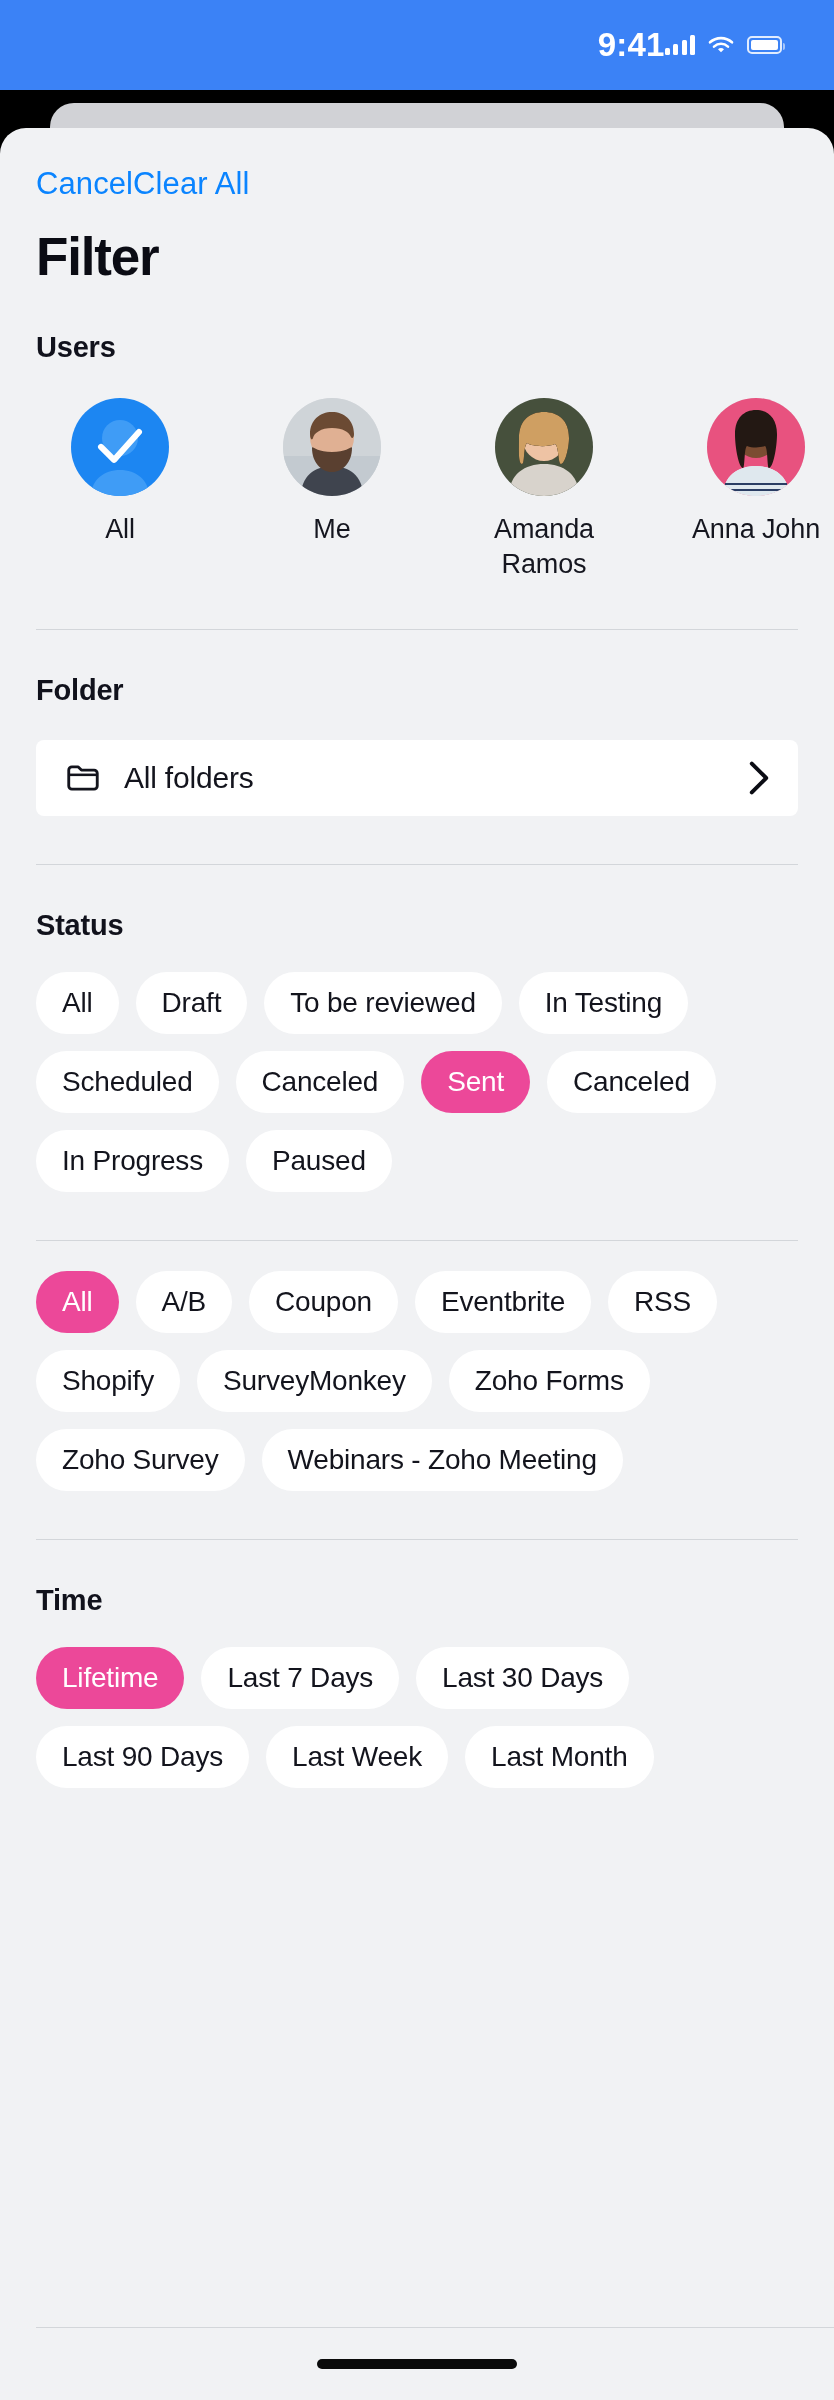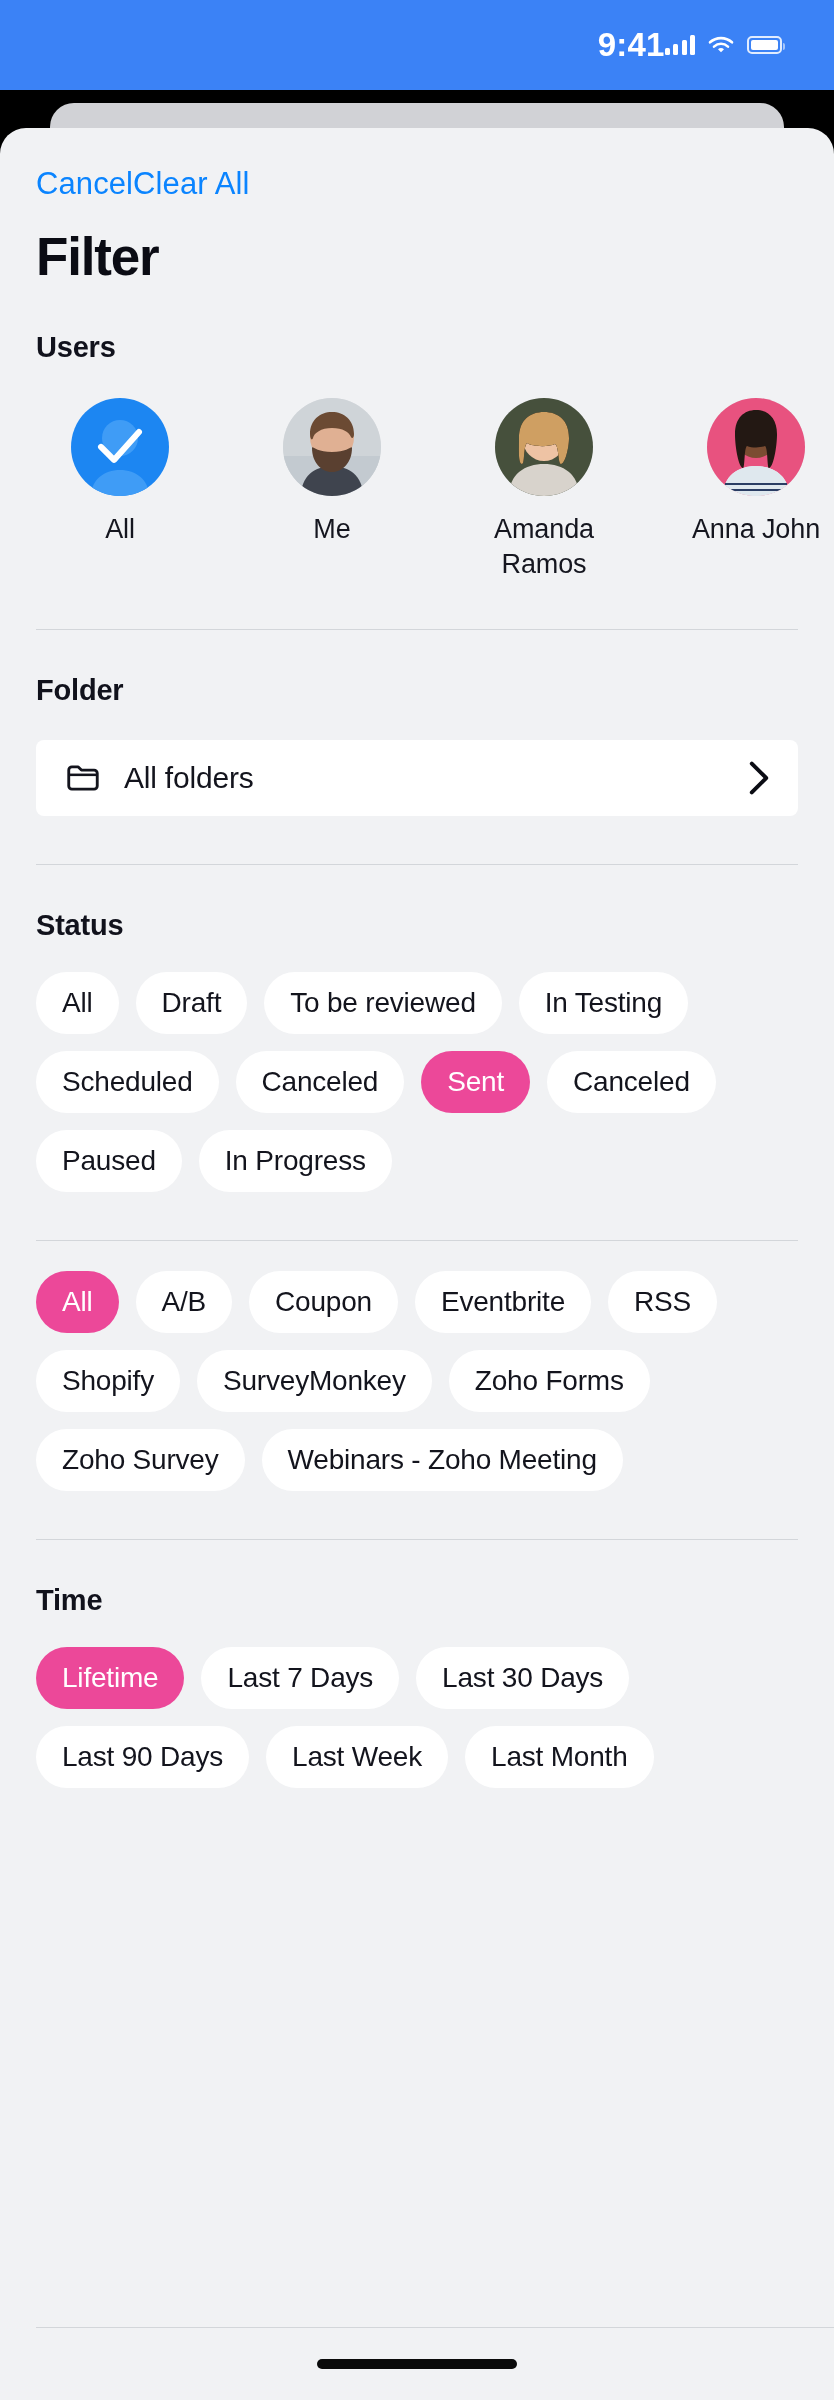--- a/index.html
+++ b/index.html
@@ -311,22 +311,22 @@
     </div>
     <div class="chips" id="status-chips">
         <button class="chip">All</button>
         <button class="chip">Draft</button>
         <button class="chip">To be reviewed</button>
         <button class="chip">In Testing</button>
         <button class="chip">Scheduled</button>
         <button class="chip">Canceled</button>
         <button class="chip sel">Sent</button>
         <button class="chip">Canceled</button>
+        <button class="chip">In Progress</button>
         <button class="chip">Paused</button>
-        <button class="chip">In Progress</button>
       </div>
 
     <div class="sect-gap"></div>
     <div class="divider"></div>
 
     <div class="chips" id="type-chips">
         <button class="chip sel">All</button>
         <button class="chip">A/B</button>
         <button class="chip">Coupon</button>
         <button class="chip">Eventbrite</button>

